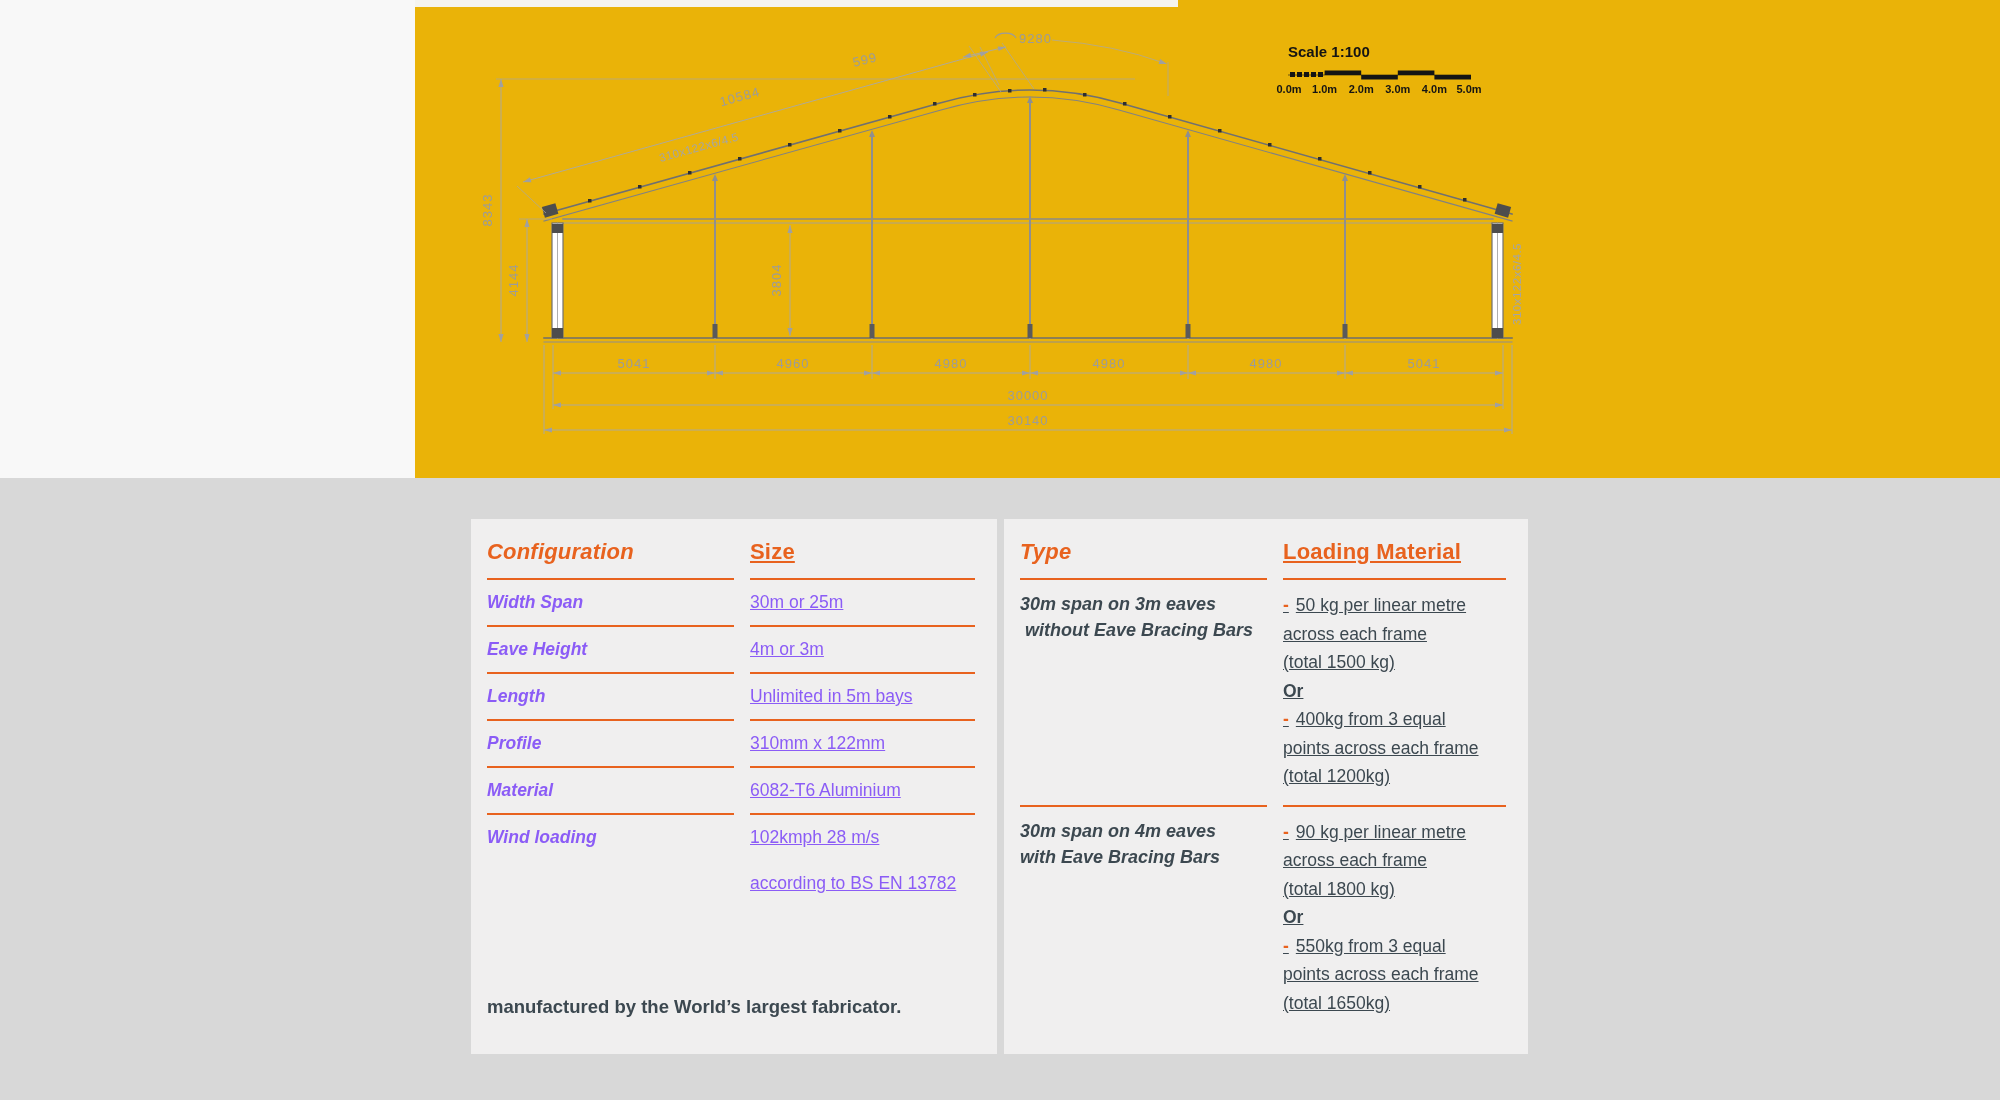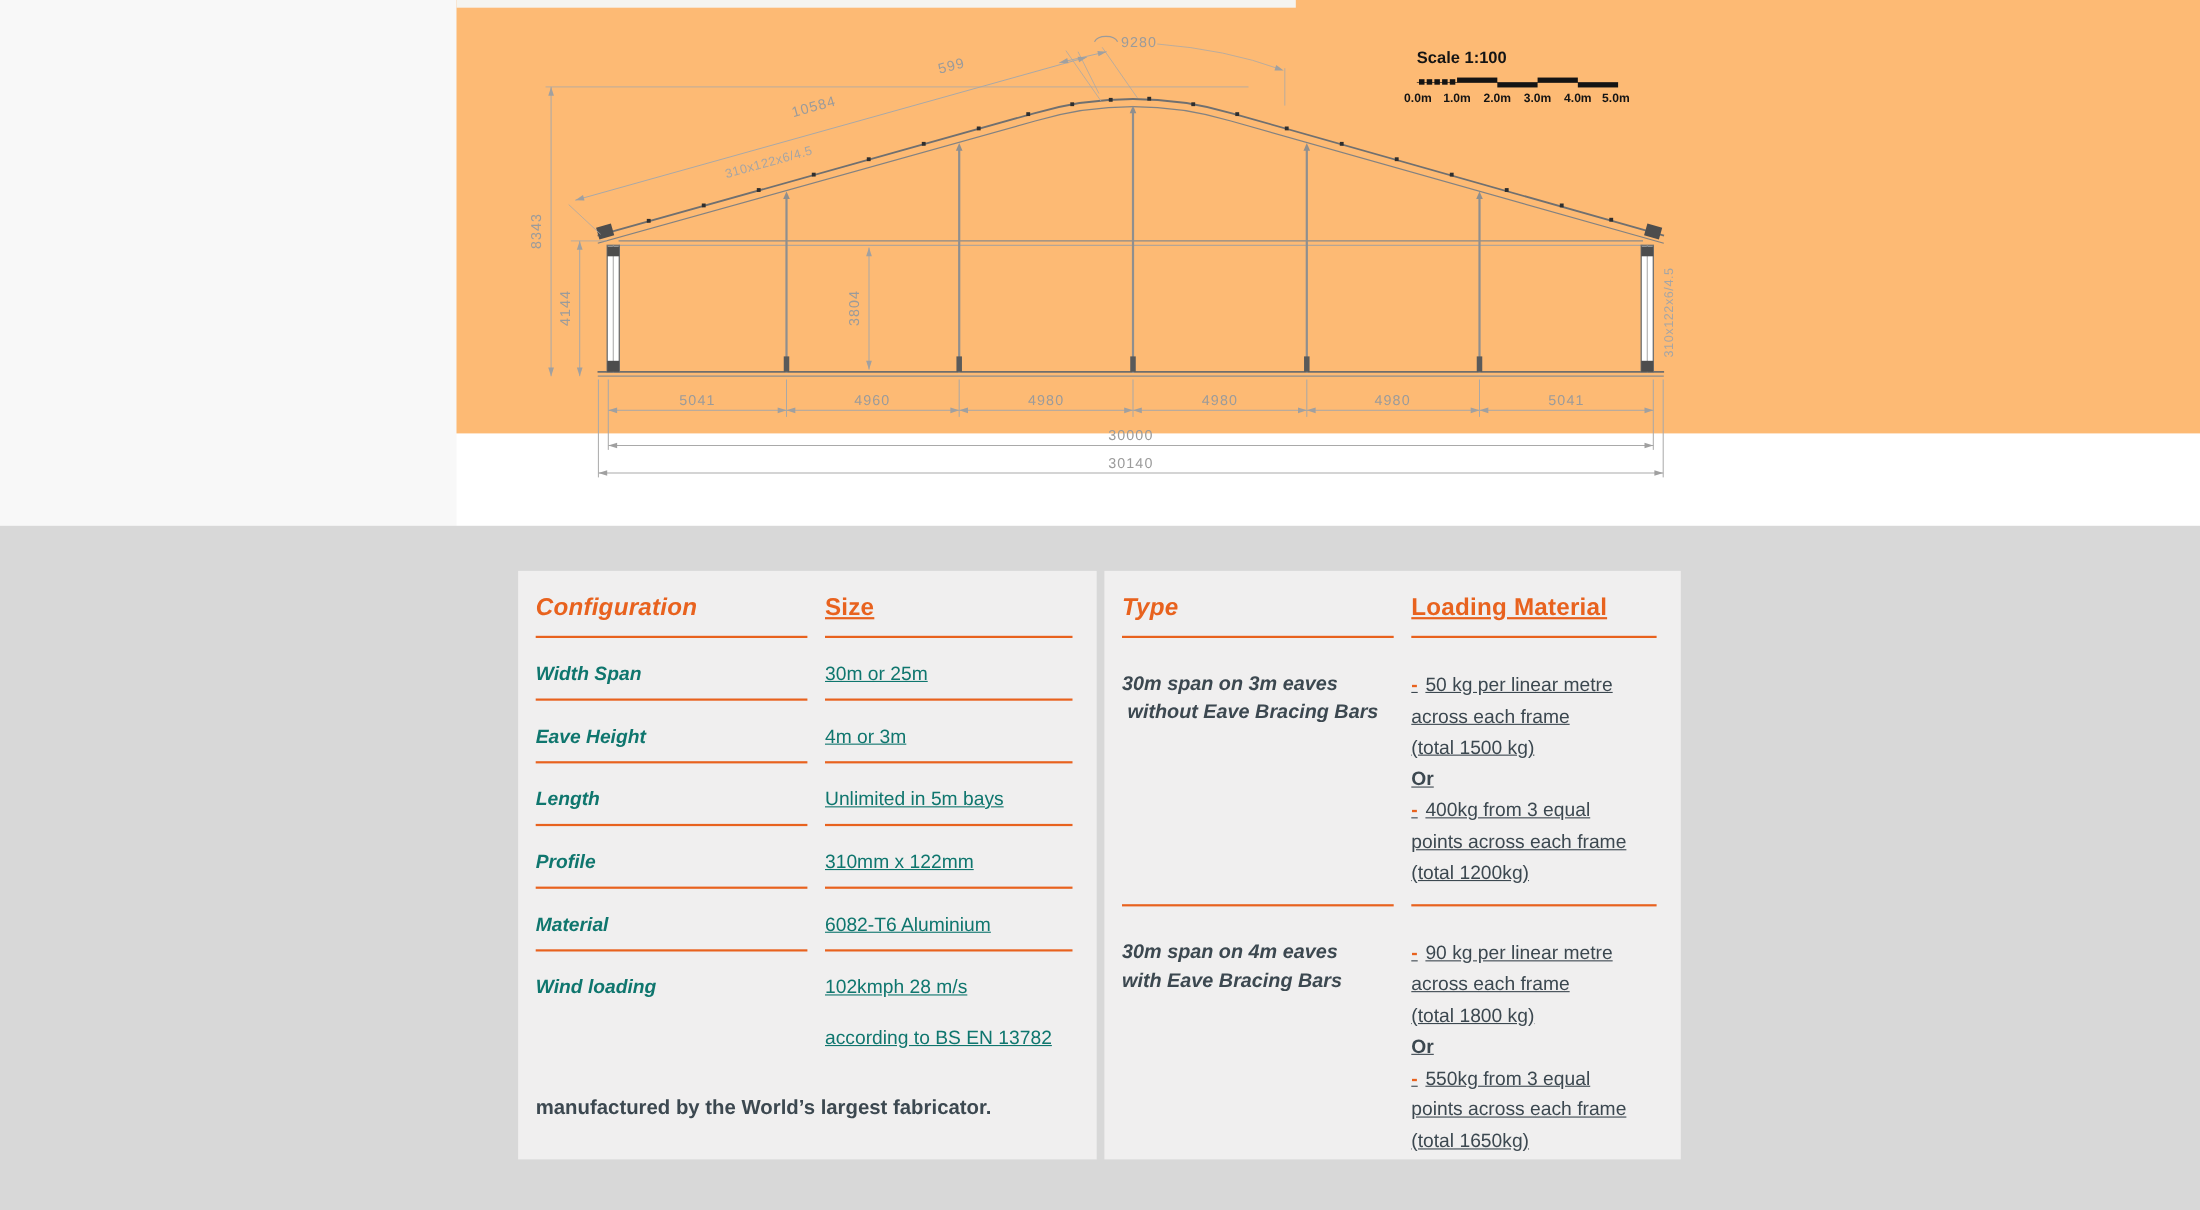--- a/index.html
+++ b/index.html
@@ -1,45 +1,45 @@
 <!DOCTYPE html>
 <html><head>
 <meta charset="utf-8">
 <style>
   html,body{margin:0;padding:0;width:2000px;height:1100px;}
   body{font-family:"Liberation Sans",sans-serif;background:#ffffff;}
   .stage{position:relative;width:2000px;height:1100px;overflow:hidden;background:#ffffff;}
 
   
-  .sheet{position:absolute;left:0;top:0;width:2000px;height:394px;background:#fdba74;}
+  .sheet{position:absolute;left:0;top:0;width:2000px;height:478px;background:#eab308;}
   .left-margin{position:absolute;left:0;top:0;width:415px;height:478px;background:#f8f8f8;}
   .top-strip{position:absolute;left:415px;top:0;width:763px;height:7px;background:#f5f4ef;}
   .drawing-svg{position:absolute;left:0;top:0;}
 
   
   .bottom{position:absolute;left:0;top:478px;width:2000px;height:622px;background:#d8d8d8;}
 
   .panel{position:absolute;top:41px;height:535px;background:#f0efef;box-sizing:border-box;
          padding:10px 22px 0 16px;}
   .panel-left{left:471px;width:526px;}
   .panel-right{left:1004px;width:524px;}
 
   .hrow,.srow,.trow{display:flex;}
   .hcell-l,.scell-l,.tcell-l{width:247px;margin-right:16px;box-sizing:border-box;font-style:italic;}
   .hcell-r,.scell-r,.tcell-r{flex:1;box-sizing:border-box;text-decoration:underline;}
   .divided .hcell-l,.divided .hcell-r,
   .divided .scell-l,.divided .scell-r,
   .divided .tcell-l,.divided .tcell-r{border-bottom:2px solid #e8621e;}
 
   .hdr{color:#e8621e;font-weight:bold;font-size:22px;padding:10px 0 13px 0;letter-spacing:.2px;}
-  .scell-l,.scell-r{padding:21px 0 12px 0;font-size:17.5px;color:#0f766e;line-height:22px;}
+  .scell-l,.scell-r{padding:11px 0 12px 0;font-size:17.5px;color:#8b5cf6;line-height:22px;}
   .scell-l{font-weight:bold;}
   .val2{margin-top:24px;}
 
-  .tcell-l,.tcell-r{padding:11px 0 14px 0;color:#3c4850;margin-top:17px;}
+  .tcell-l,.tcell-r{padding:11px 0 14px 0;color:#3c4850;}
   .type-line{font-size:18px;font-weight:bold;line-height:26px;}
   .indent1{padding-left:5px;}
   .capline{font-size:17.5px;line-height:28.5px;}
   .cap-bold{font-weight:bold;}
   .dash{color:#e8621e;font-weight:bold;margin-right:7px;}
   .row-tall .tcell-l,.row-tall .tcell-r{min-height:220px;}
 
   .panel-footer{position:absolute;left:16px;bottom:34px;font-size:18.5px;font-weight:bold;
                 color:#3c4850;line-height:1.38;}
 

